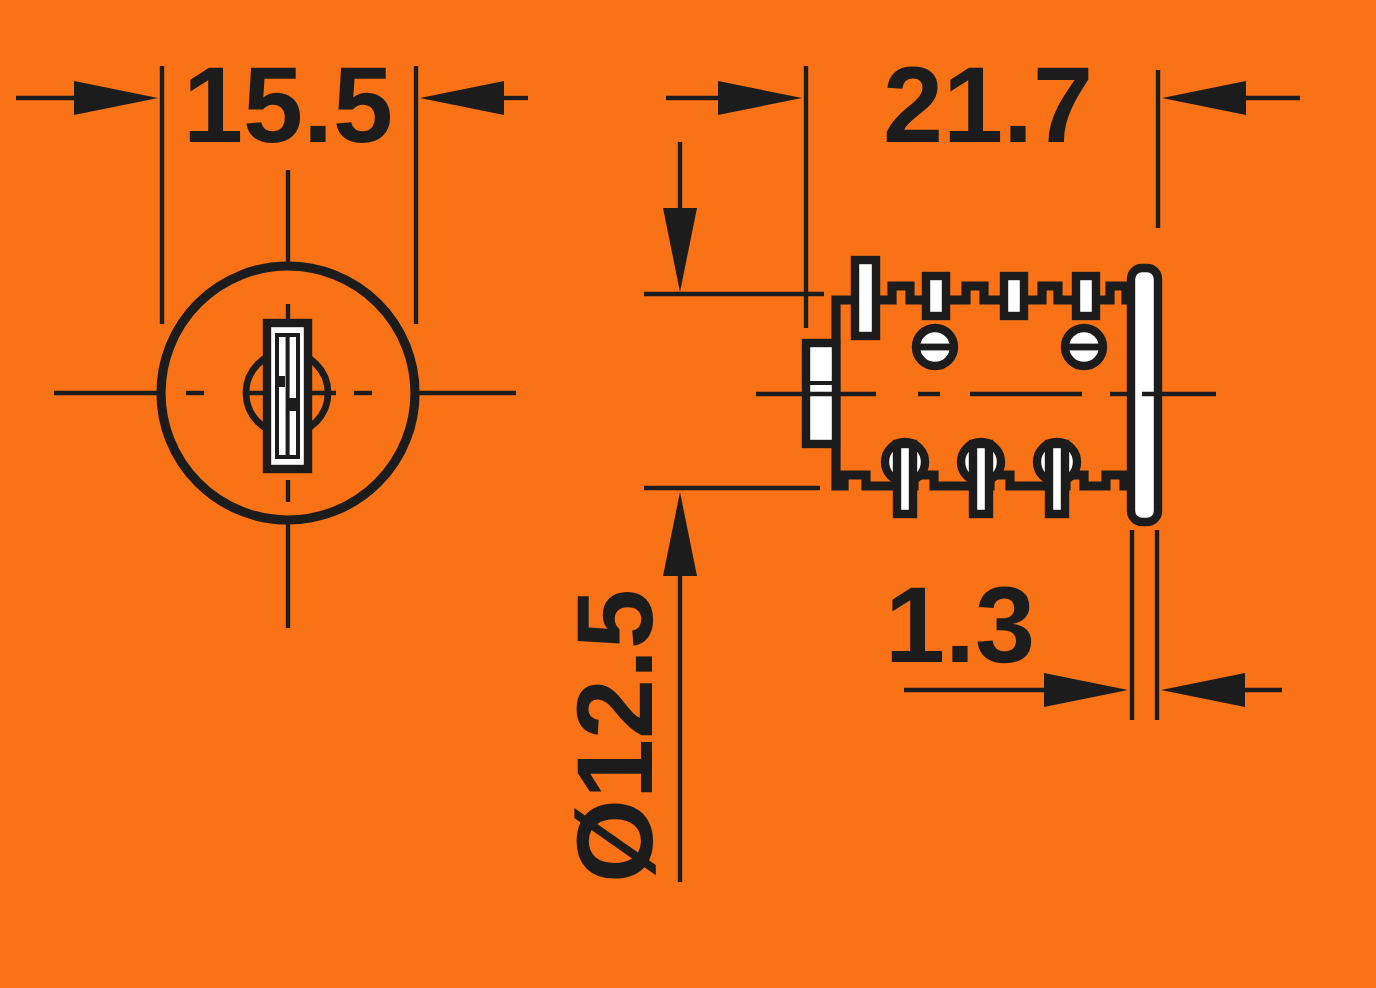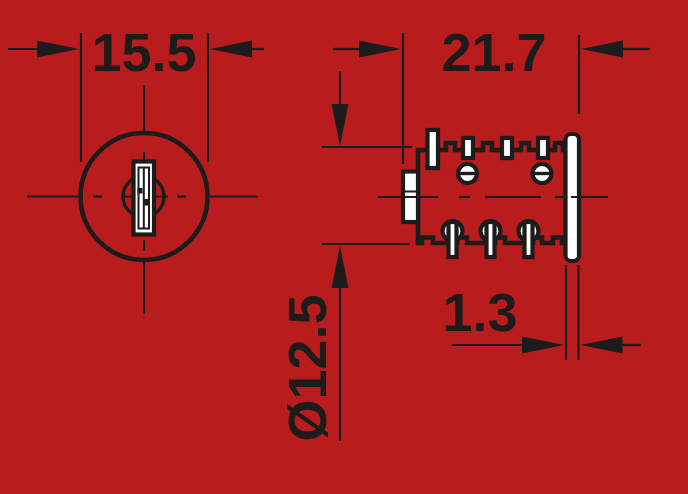--- a/index.html
+++ b/index.html
@@ -4,21 +4,21 @@
 <style>
   html, body {
     margin: 0;
     padding: 0;
     background: #ffffff;
   }
   .stage {
     position: relative;
     width: 688px;
     height: 494px;
-    background: #b91c1c;
+    background: #f97316;
     overflow: hidden;
   }
   svg text {
     font-family: "Liberation Sans", "DejaVu Sans", sans-serif;
     font-weight: bold;
     font-size: 54px;
     fill: #1c1c1c;
   }
   .obj {            
     fill: none;

